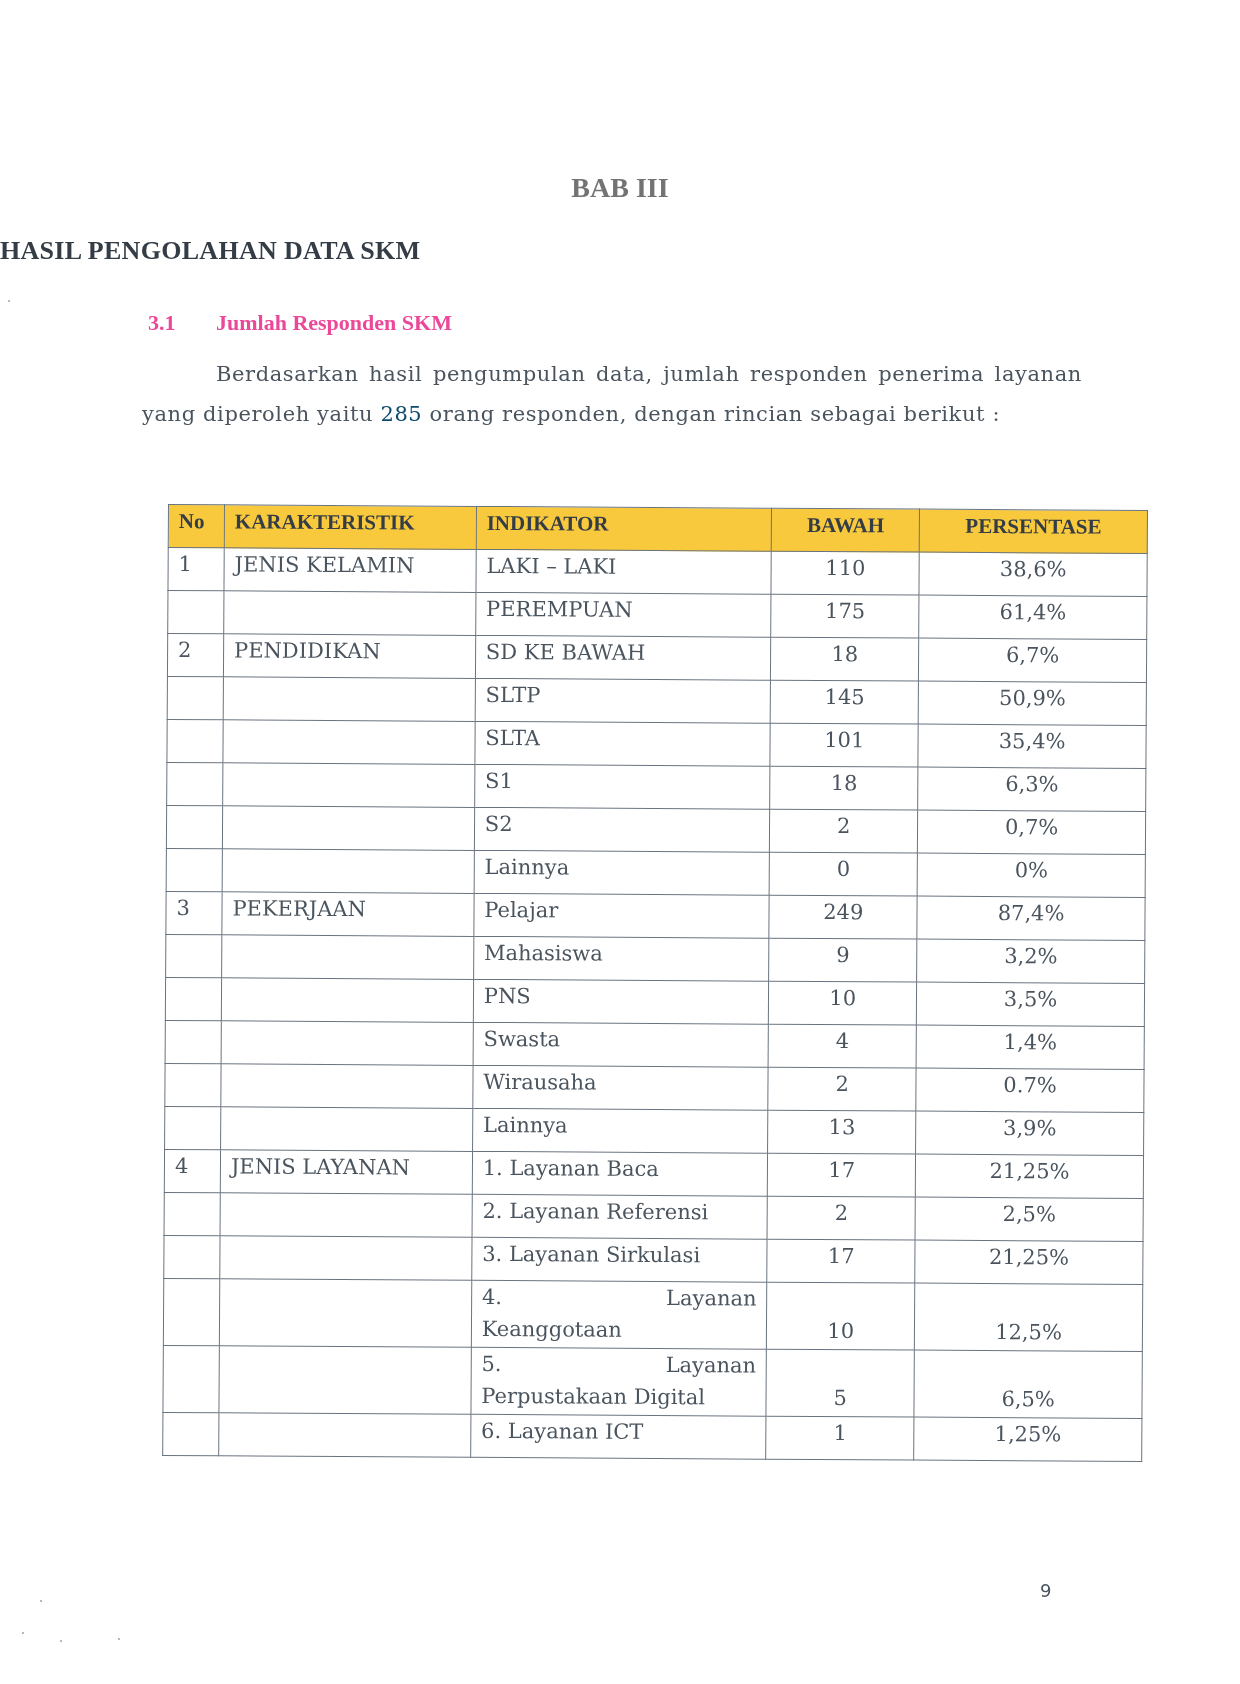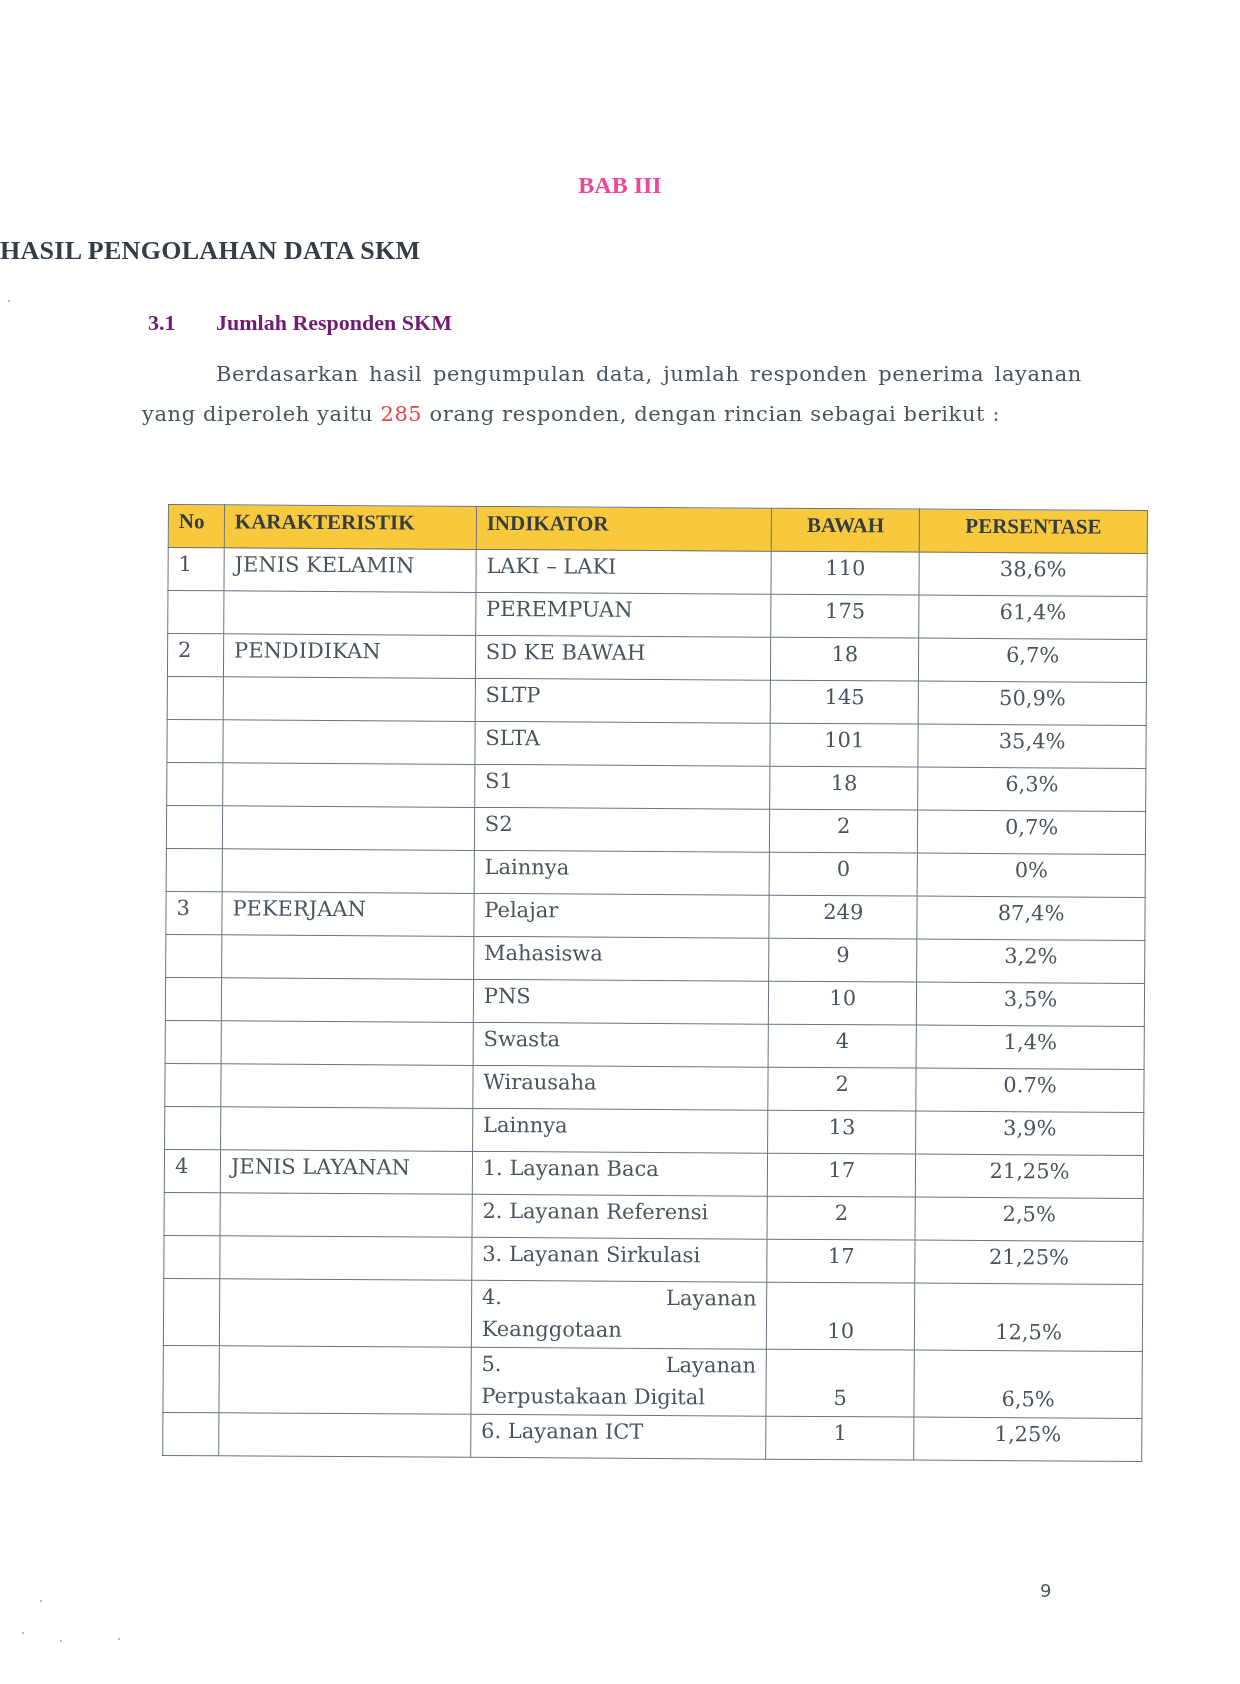--- a/index.html
+++ b/index.html
@@ -4,40 +4,40 @@
 <style>
   html, body { margin: 0; padding: 0; }
   body {
     width: 1240px; height: 1684px; background: #ffffff;
     font-family: "DejaVu Serif", "Liberation Serif", serif;
     color: #3c4650; position: relative; overflow: hidden;
   }
   .page { position: absolute; left: 0; top: 0; width: 1240px; height: 1684px; }
   .bab {
     position: absolute; top: 172px; left: 0; width: 1240px; text-align: center;
-    font-weight: bold; font-size: 24px; color: #ec4899;
+    font-weight: bold; font-size: 28px; color: #737373;
     font-family: "Liberation Serif", serif;
   }
   .title {
     position: absolute; top: 236px; left: 0; width: 1240px; text-align: left;
     font-weight: bold; font-size: 26px; color: #343c46; letter-spacing: 0.3px;
     font-family: "Liberation Serif", serif;
   }
   .section {
     position: absolute; top: 310px; left: 148px; font-weight: bold; font-size: 22px;
-    color: #701a75; font-family: "Liberation Serif", serif;
+    color: #ec4899; font-family: "Liberation Serif", serif;
   }
   .section .num { display: inline-block; width: 68px; }
   .para {
     position: absolute; top: 354px; left: 142px; width: 940px;
     font-size: 21px; line-height: 40px; color: #4a545e; text-align: justify;
     letter-spacing: 0.6px;
   }
   .para .indent { display: inline-block; width: 74px; }
-  .hl { color: #ef4444; }
+  .hl { color: #0c4a6e; }
   table.data {
     position: absolute; top: 504px; left: 168px; width: 980px;
     border-collapse: collapse; font-size: 21px; color: #4a545e;
     transform: rotate(0.35deg); transform-origin: left top;
   }
   table.data th, table.data td {
     border: 1.5px solid #6a7480; padding: 4px 10px 6px 10px; vertical-align: top;
     height: 32px;
   }
   table.data th {

